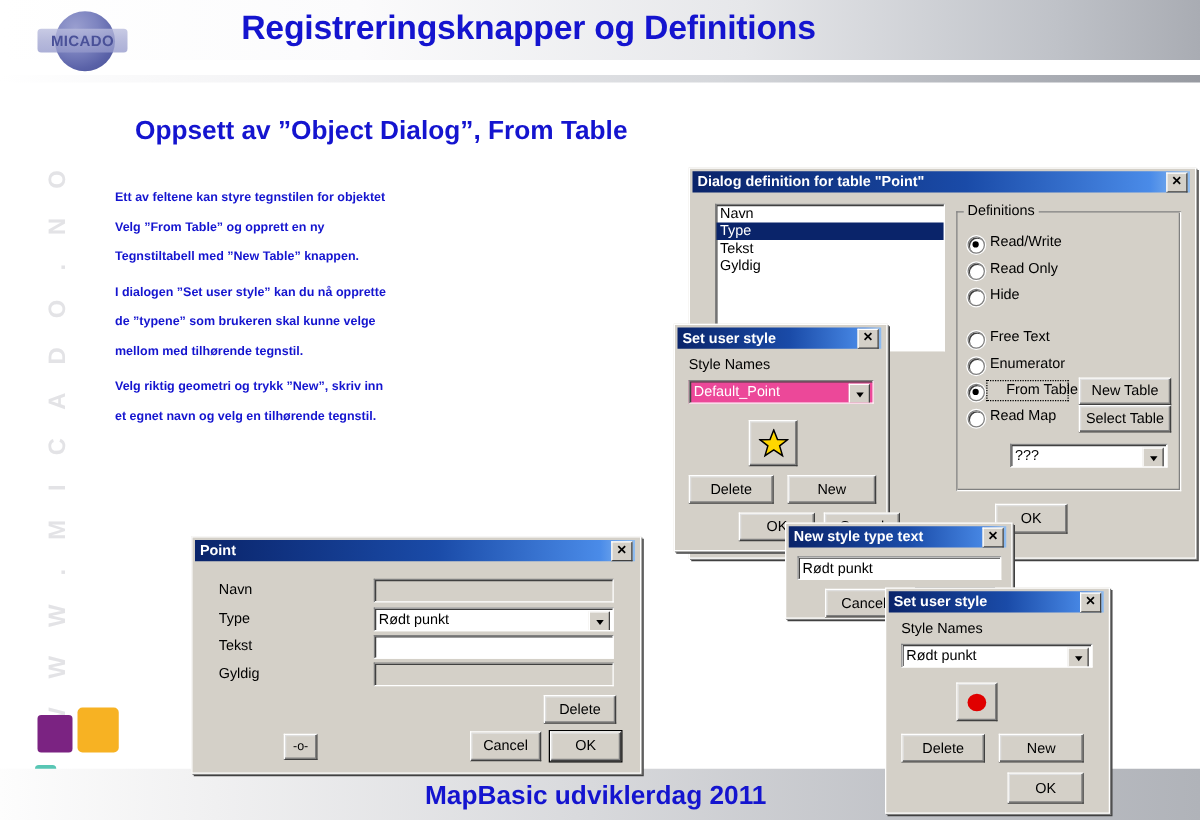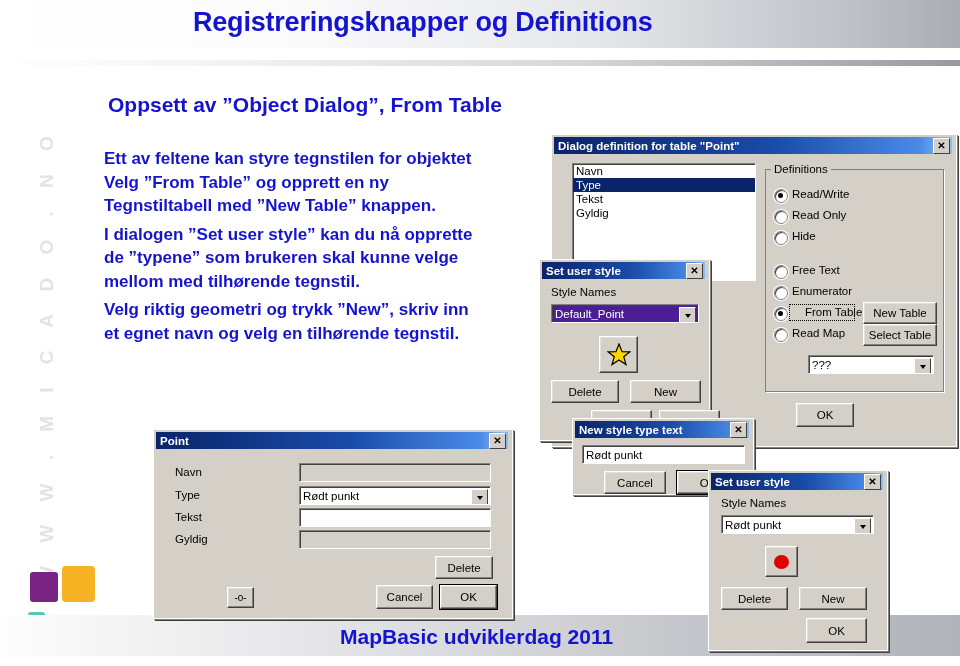--- a/index.html
+++ b/index.html
@@ -40,22 +40,22 @@
     position:absolute;left:193px;top:7px;width:700px;height:40px;
     font-size:27px;font-weight:bold;color:#1414cf;letter-spacing:-.2px;white-space:nowrap;
   }
 
   .slide-subtitle{
     position:absolute;left:108px;top:93px;
     font-size:21px;font-weight:bold;color:#1414cf;white-space:nowrap;
   }
 
   .bullets{
-    position:absolute;left:104px;top:147px;width:450px;
-    font-size:17px;font-weight:bold;color:#1414cf;line-height:23.5px;
+    position:absolute;left:92px;top:147px;width:450px;
+    font-size:10px;font-weight:bold;color:#1414cf;line-height:23.5px;
   }
   .bullets p{margin:0;padding:0;}
   .bullets .gap{height:5px;}
 
   
   .vstrip{
     position:absolute;left:0px;top:64px;width:58px;height:520px;
     writing-mode:vertical-rl;transform:rotate(180deg);
     font-size:19px;font-weight:bold;letter-spacing:9px;color:#e3e3e6;
     display:flex;align-items:flex-end;justify-content:flex-start;
@@ -147,20 +147,25 @@
   .reddot{width:15px;height:14px;border-radius:50%;background:#e00000;}
 </style>
 </head>
 <body>
 
 <div id="slide">
 
   <div class="header-band"></div>
   <div class="header-rule"></div>
 
+  <div class="logo">
+    <div class="logo-ball"></div>
+    <div class="logo-band"></div>
+    <div class="logo-text">MICADO</div>
+  </div>
 
   <div class="slide-title">Registreringsknapper og Definitions</div>
 
   <div class="vstrip">W W W . M I C A D O . N O</div>
   <div class="sq-purple"></div>
   <div class="sq-orange"></div>
   <div class="sq-teal"></div>
 
   <div class="slide-subtitle">Oppsett av ”Object Dialog”, From Table</div>
 
@@ -230,40 +235,40 @@
   </div>
 
   <div class="dlg" style="left:539px;top:259px;width:169px;height:180px;z-index:20;">
     <div class="tbar" style="width:163px;">
       <span class="tbar-title">Set user style</span>
       <div class="tbar-close">✕</div>
     </div>
 
     <div class="lbl" style="left:11px;top:26px;">Style Names</div>
 
-    <div class="fld" style="left:11px;top:44px;width:148px;height:19px;background:#4c1d95;color:#fff;">
+    <div class="fld" style="left:11px;top:44px;width:148px;height:19px;background:#ec4899;color:#fff;">
       <span>Default_Point</span>
       <div class="combo-arrow">
           <i></i>
         </div>
     </div>
 
     <div class="swatch" style="left:59px;top:76px;width:37px;height:35px;">
       <svg width="24" height="23" viewBox="0 0 24 23">
         <polygon points="12,1 15,8.6 23,8.8 16.7,13.7 19,21.5 12,16.9 5,21.5 7.3,13.7 1,8.8 9,8.6" fill="#ffd700" stroke="#000" stroke-width="1.2"></polygon>
       </svg>
     </div>
 
     <div class="btn" style="left:11px;top:120px;width:66px;height:21px;">Delete</div>
     <div class="btn" style="left:90px;top:120px;width:69px;height:21px;">New</div>
     <div class="btn" style="left:51px;top:150px;width:59px;height:21px;">OK</div>
     <div class="btn" style="left:119px;top:150px;width:59px;height:21px;">Cancel</div>
   </div>
 
-  <div class="dlg" style="left:572px;top:418px;width:180px;height:75px;z-index:30;text-decoration:underline;">
+  <div class="dlg" style="left:628px;top:418px;width:180px;height:75px;z-index:30;text-decoration:underline;">
     <div class="tbar" style="width:174px;">
       <span class="tbar-title">New style type text</span>
       <div class="tbar-close">✕</div>
     </div>
 
     <div class="fld" style="left:9px;top:26px;width:163px;height:19px;">
       <span>Rødt punkt</span>
     </div>
 
     <div class="btn" style="left:31px;top:52px;width:60px;height:21px;">Cancel</div>

